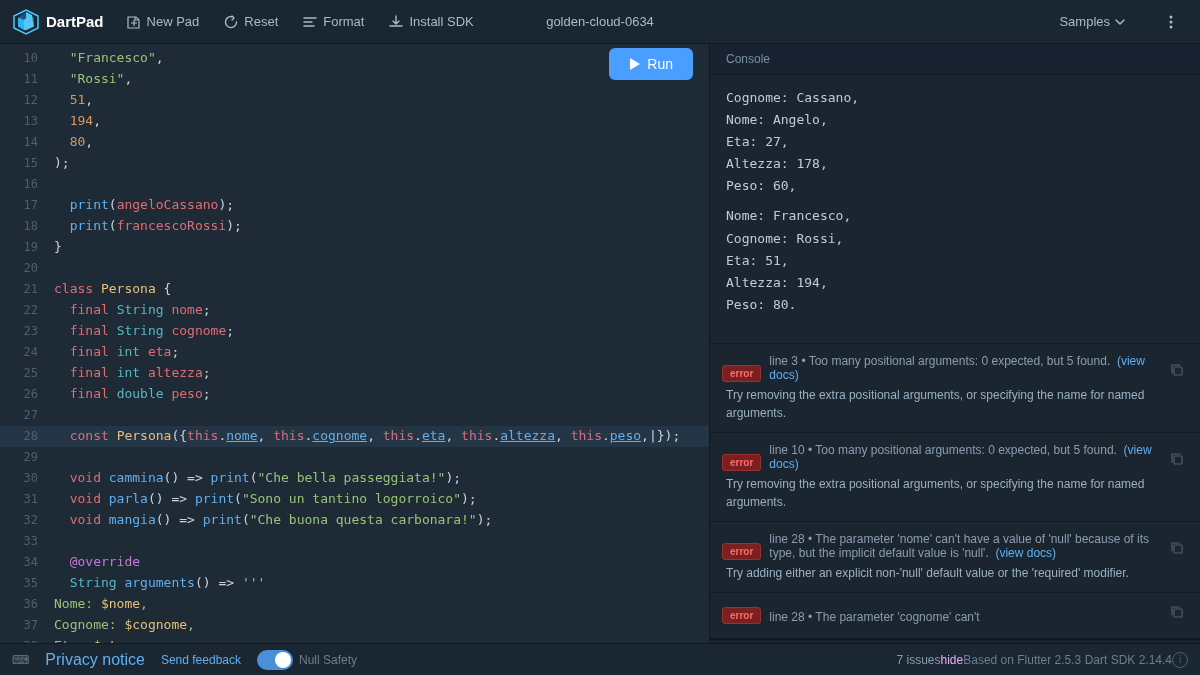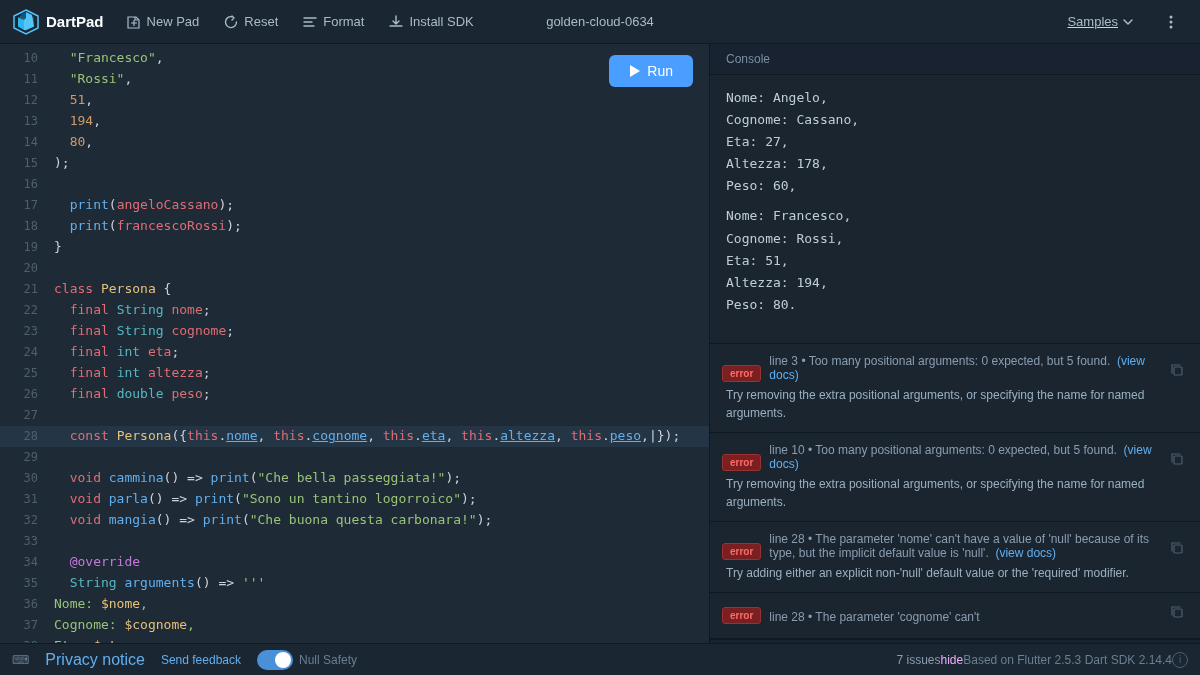--- a/index.html
+++ b/index.html
@@ -60,22 +60,21 @@
     }
     .header-title {
       color: #aabbc8;
       font-size: 13px;
       position: absolute;
       left: 50%;
       transform: translateX(-50%);
     }
     .header-right {
       display: flex;
-      gap: 8px;
-      text-decoration: underline;
+      gap: 16px;
     }
     .samples-btn {
       display: flex;
       align-items: center;
       gap: 4px;
       padding: 6px 12px;
       border-radius: 4px;
       border: none;
       background: transparent;
       color: #aabbc8;
@@ -106,21 +105,21 @@
       flex-shrink: 0;
       display: flex;
       flex-direction: column;
       background: #1e2a35;
       border-right: 1px solid #0d1a23;
       position: relative;
     }
 
     .run-btn {
       position: absolute;
-      top: 11px;
+      top: 4px;
       right: 16px;
       z-index: 10;
       background: #4a9eff;
       color: white;
       border: none;
       border-radius: 6px;
       padding: 8px 20px;
       font-size: 14px;
       font-weight: 500;
       cursor: pointer;
@@ -578,22 +577,22 @@
 
     </div>
   </div>
 
   <div class="right-panel">
 
     <div class="console-section">
       <div class="section-header">Console</div>
       <div class="console-content">
         <div class="console-group">
+          <div>Cognome: Cassano,</div>
           <div>Nome: Angelo,</div>
-          <div>Cognome: Cassano,</div>
           <div>Eta: 27,</div>
           <div>Altezza: 178,</div>
           <div>Peso: 60,</div>
         </div>
         <div class="console-group">
           <div>Nome: Francesco,</div>
           <div>Cognome: Rossi,</div>
           <div>Eta: 51,</div>
           <div>Altezza: 194,</div>
           <div>Peso: 80.</div>

